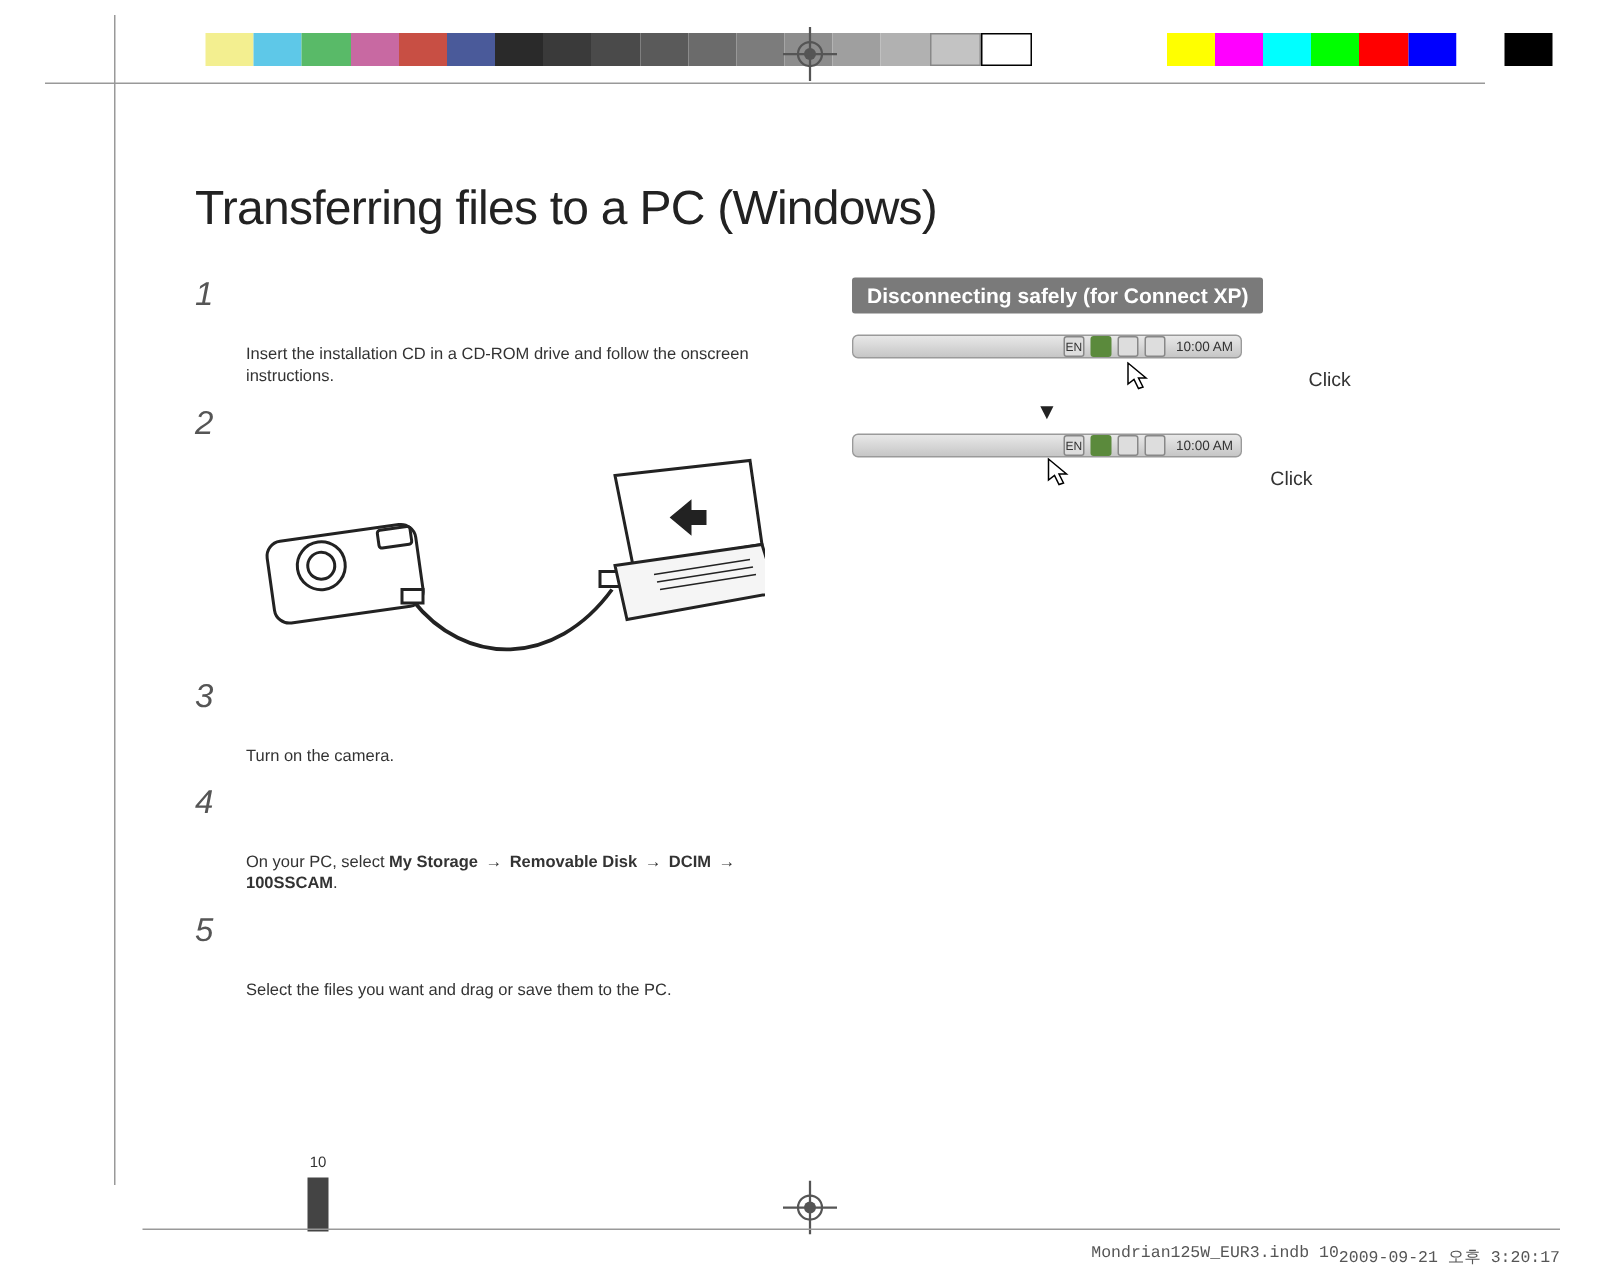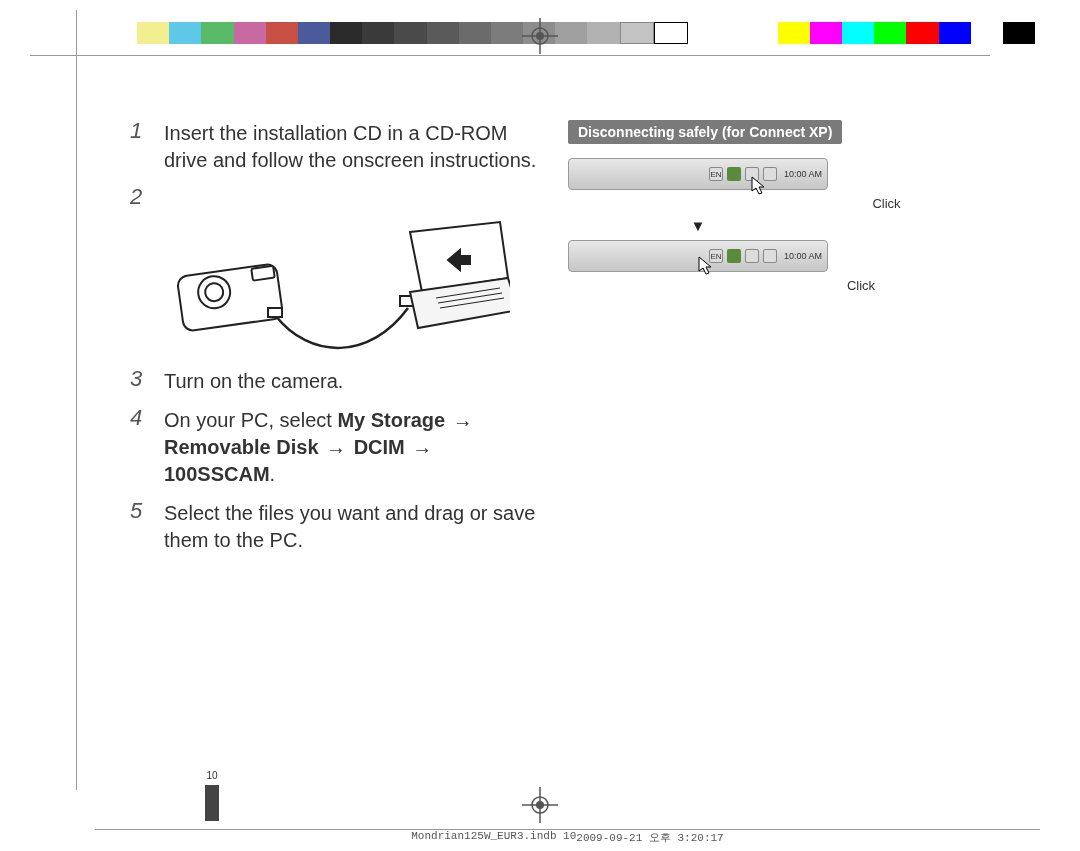--- a/index.html
+++ b/index.html
@@ -68,23 +68,24 @@
   .step .num {
     font-style: italic;
     font-weight: 300;
     font-size: 22px;
     color: #555;
     width: 22px;
     line-height: 1;
     flex: none;
   }
   .step .txt {
-    font-size: 20px;
+    font-size: 11px;
     color: #333;
     line-height: 1.35;
+    margin-top: 44px;
   }
   .step .txt b { font-weight: 700; }
   .arrow-char { padding: 0 2px; }
 
   .illus {
     margin: 12px auto 18px 30px;
     width: 350px;
     height: 130px;
     position: relative;
   }
@@ -95,21 +96,21 @@
     font-weight: 700;
     font-size: 14px;
     padding: 4px 10px;
     border-radius: 2px;
     display: inline-block;
     margin-bottom: 14px;
   }
 
   .taskbar {
     width: 260px;
-    height: 32px;
+    height: 16px;
     background: linear-gradient(#e8e8e8, #c6c6c6);
     border: 1px solid #9a9a9a;
     border-radius: 4px;
     position: relative;
     display: flex;
     align-items: center;
     justify-content: flex-end;
     gap: 4px;
     padding-right: 5px;
     font-size: 9px;
@@ -171,23 +172,23 @@
     background: #444;
     margin: 0 auto;
   }
 
   .footer {
     position: absolute;
     bottom: 6px;
     left: 95px;
     right: 40px;
     display: flex;
-    justify-content: center;
+    justify-content: flex-end;
     border-top: 1px solid #999;
-    padding-top: 0;
+    padding-top: 10px;
     font-size: 11px;
     color: #555;
     font-family: "Courier New", monospace;
   }
 </style>
 </head>
 <body>
 
 <div class="color-strip">
   <span class="sw" style="background:#fff"></span>
@@ -225,20 +226,21 @@
     <circle cx="18" cy="18" r="4" fill="#555"></circle>
     <line x1="18" y1="0" x2="18" y2="36" stroke="#555" stroke-width="1.5"></line>
     <line x1="0" y1="18" x2="36" y2="18" stroke="#555" stroke-width="1.5"></line>
   </svg>
 </div>
 
 <div class="crop crop-tl"></div>
 <div class="crop crop-tlv"></div>
 
 <div class="page">
+  <h1 class="title">Transferring files to a PC (Windows)</h1>
 
   <div class="columns">
     <div class="col-left">
 
       <div class="step">
         <span class="num">1</span>
         <span class="txt">Insert the installation CD in a CD-ROM drive and follow the onscreen instructions.</span>
       </div>
 
       <div class="step">

